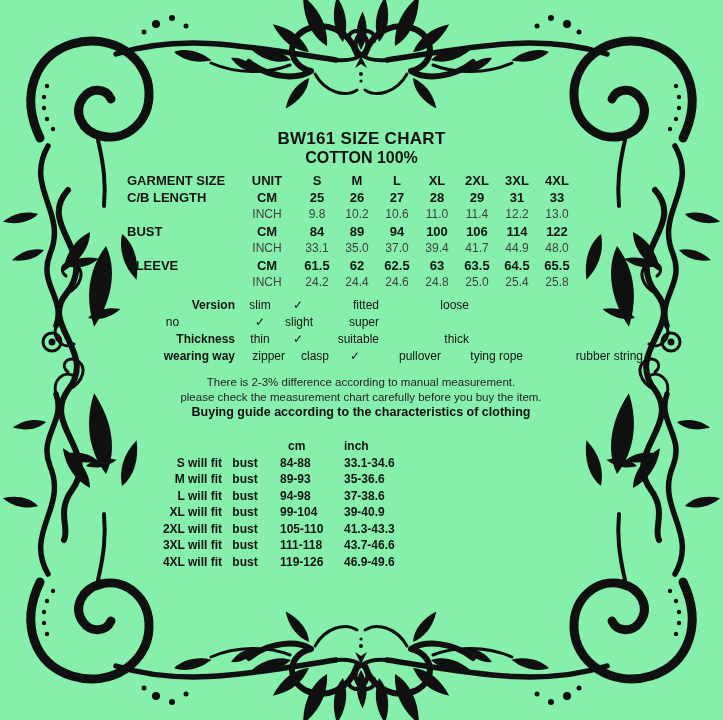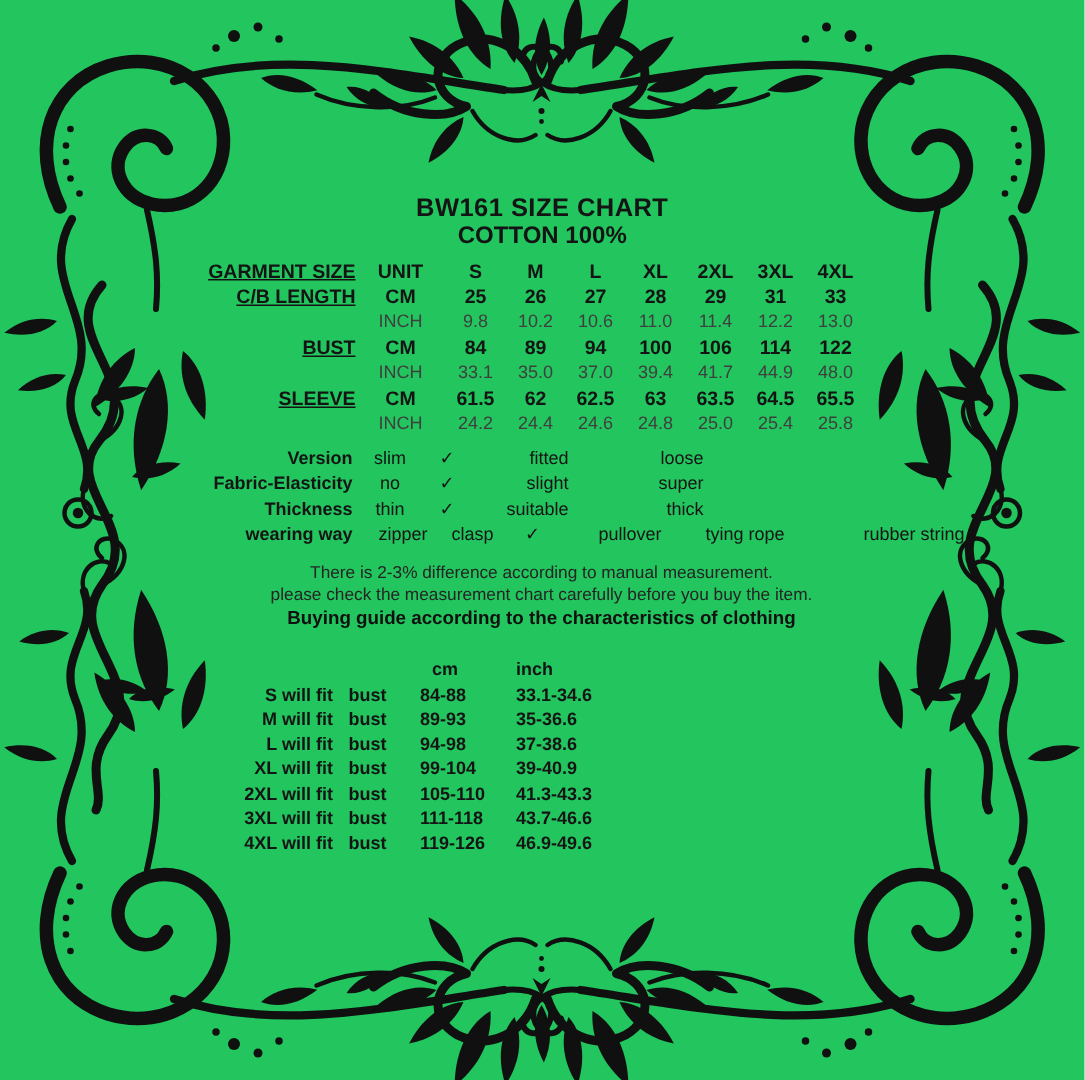--- a/index.html
+++ b/index.html
@@ -1,33 +1,33 @@
 <!DOCTYPE html>
 <html><head>
 <meta charset="utf-8">
 <style>
   html,body{margin:0;padding:0;background:#fff;}
   .page{
-    position:relative;width:723px;height:720px;background:#22c55e;overflow:hidden;
+    position:relative;width:723px;height:720px;background:#86efac;overflow:hidden;
     font-family:"Liberation Sans",sans-serif;color:#141414;
   }
   .border-svg{position:absolute;left:0;top:0;width:723px;height:720px;}
   .border-svg .st{fill:none;stroke:#101010;stroke-linecap:round;stroke-linejoin:round;}
   .border-svg .w3{stroke-width:3}.border-svg .w4{stroke-width:4}.border-svg .w5{stroke-width:5.5}
   .border-svg .w6{stroke-width:6}.border-svg .w9{stroke-width:9}
 
   .title{position:absolute;top:129px;left:0;width:723px;text-align:center;
     font-size:17px;font-weight:bold;letter-spacing:.3px;}
   .subtitle{position:absolute;top:149px;left:0;width:723px;text-align:center;
     font-size:16px;font-weight:bold;}
 
   .size-table{position:absolute;top:172px;left:127px;
     display:grid;grid-template-columns:110px 60px repeat(7,40px);grid-auto-rows:17px;}
   .size-table .cell{line-height:17px;font-size:13px;font-weight:bold;text-align:center;white-space:nowrap;}
-  .size-table .cell.label{text-align:right;text-decoration:underline;}
+  .size-table .cell.label{text-align:left;}
   .size-table .cell.reg{font-weight:normal;font-size:12px;color:#3f3f3f;}
 
   .features{position:absolute;top:297px;left:110px;}
   .feat-row{display:grid;grid-template-columns:125px 50px 26px 68px 90px;height:17px;line-height:17px;font-size:12px;}
   .wear-row{display:grid;grid-template-columns:125px 50px 60px 20px 76px 82px 120px;height:17px;line-height:17px;font-size:12px;}
   .flabel{font-weight:bold;text-align:right;white-space:nowrap;}
   .fc{text-align:center;white-space:nowrap;}
   .fl{text-align:right;white-space:nowrap;}
   .pz{padding-left:3px;}
   .chk{font-size:12px;}
@@ -190,21 +190,20 @@
 
   <div class="features">
       <div class="feat-row">
         <div class="flabel">Version</div>
         <div class="fc">slim</div>
         <div class="fc chk">✓</div>
         <div class="fl">fitted</div>
         <div class="fl">loose</div>
       </div>
       <div class="feat-row">
-        <div class="flabel">Fabric-Elasticity</div>
         <div class="fc">no</div>
         <div class="fc chk">✓</div>
         <div class="fl">slight</div>
         <div class="fl">super</div>
       </div>
       <div class="feat-row">
         <div class="flabel">Thickness</div>
         <div class="fc">thin</div>
         <div class="fc chk">✓</div>
         <div class="fl">suitable</div>

